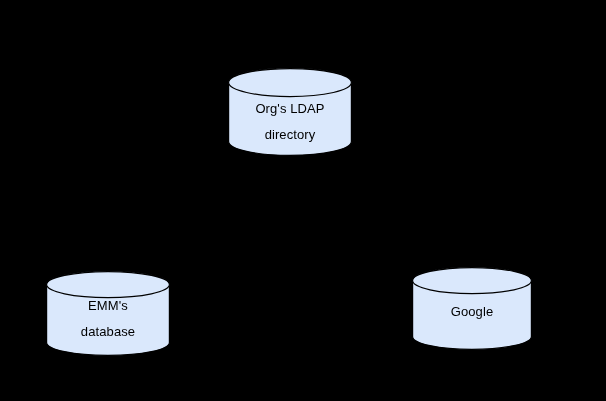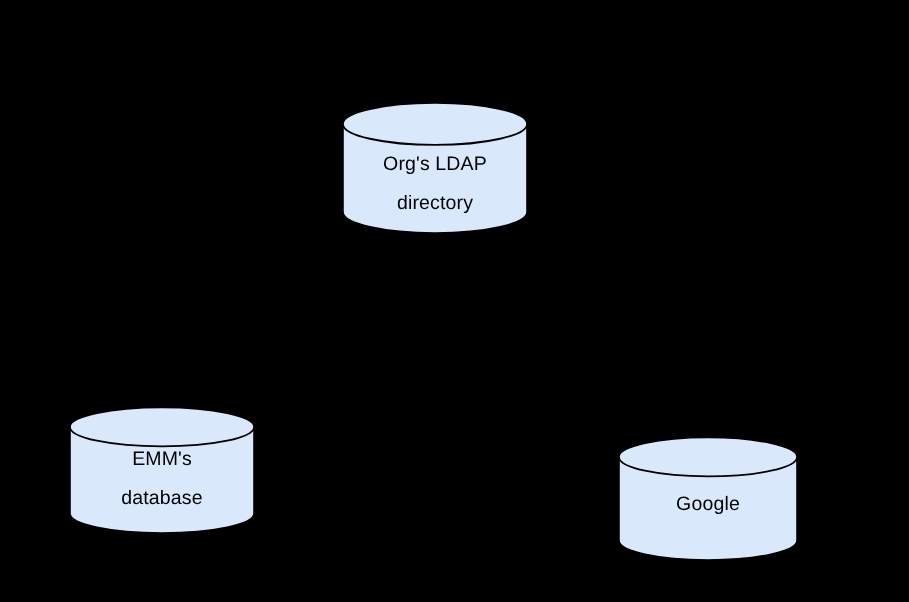--- a/index.html
+++ b/index.html
@@ -55,20 +55,20 @@
       </svg>
       <div class="cyl-label" style="top: 22px;"><span class="label-line">EMM's</span><span class="label-line">database</span></div>
     </div>
     <div class="cylinder" style="left: 228px; top: 68px; width: 124px; height: 88px;">
       <svg class="cyl-svg" viewBox="0 0 124 88" preserveAspectRatio="none">
         <path d="M 0.6 14 L 0.6 73.4 A 61.4 14 0 0 0 123.4 73.4 L 123.4 14 A 61.4 14 0 0 0 0.6 14 Z" fill="#dae8fc" stroke="#000000" stroke-width="1.2" stroke-linejoin="round"></path>
         <ellipse cx="62" cy="14.6" rx="61.4" ry="14" fill="#dae8fc" stroke="#000000" stroke-width="1.2"></ellipse>
       </svg>
       <div class="cyl-label" style="top: 28px;"><span class="label-line">Org's LDAP</span><span class="label-line">directory</span></div>
     </div>
-    <div class="cylinder" style="left: 412px; top: 291px; width: 120px; height: 83px;">
+    <div class="cylinder" style="left: 412px; top: 267px; width: 120px; height: 83px;">
       <svg class="cyl-svg" viewBox="0 0 120 83" preserveAspectRatio="none">
         <path d="M 0.6 13 L 0.6 69.4 A 59.4 13 0 0 0 119.4 69.4 L 119.4 13 A 59.4 13 0 0 0 0.6 13 Z" fill="#dae8fc" stroke="#000000" stroke-width="1.2" stroke-linejoin="round"></path>
         <ellipse cx="60" cy="13.6" rx="59.4" ry="13" fill="#dae8fc" stroke="#000000" stroke-width="1.2"></ellipse>
       </svg>
       <div class="cyl-label" style="top: 32px;"><span class="label-line">Google</span></div>
     </div>
   </div>
 
 </body></html>

